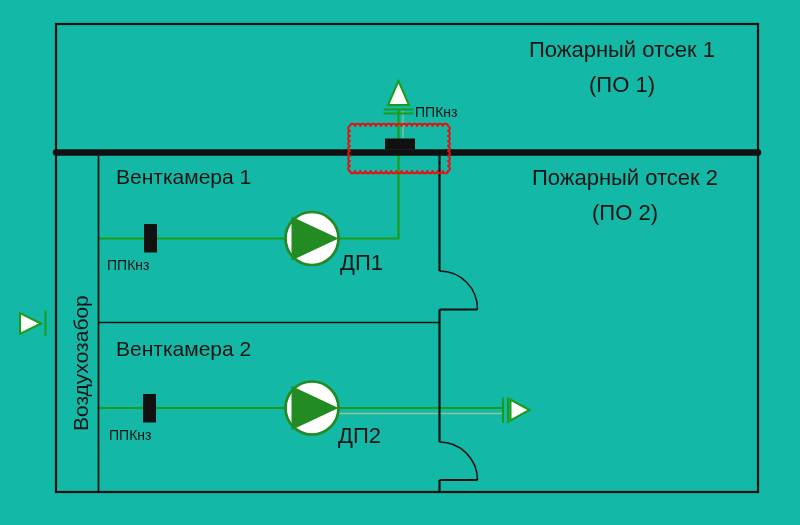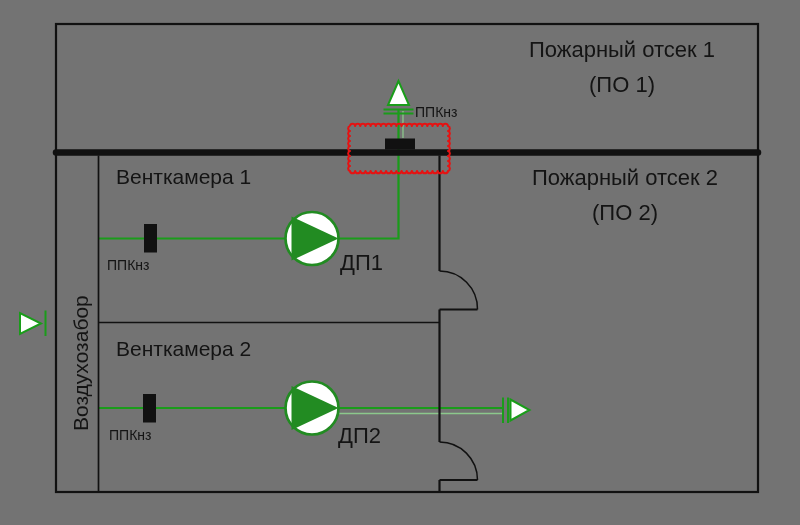--- a/index.html
+++ b/index.html
@@ -1,19 +1,19 @@
 <!DOCTYPE html>
 <html style="--duct-green: #1a9c1a; --fan-green: #228b22; --companion-green: #8cc88c; --cloud-red: #e51212; --line-black: #111111; --text-black: #141414;"><head>
 <meta charset="utf-8">
 <style>
   html, body { margin: 0; padding: 0; background: #ffffff; }
   .stage {
     position: relative;
     width: 800px; height: 525px;
-    background: #737373;
+    background: #14b8a6;
     font-family: "Liberation Sans", sans-serif;
   }
   svg text {
     font-family: "Liberation Sans", sans-serif;
     fill: var(--text-black, #141414);
   }
   .lbl-lg  { font-size: 22px; }
   .lbl-md  { font-size: 21px; }
   .lbl-sm  { font-size: 14px; }
   .lbl-fan { font-size: 22px; }

